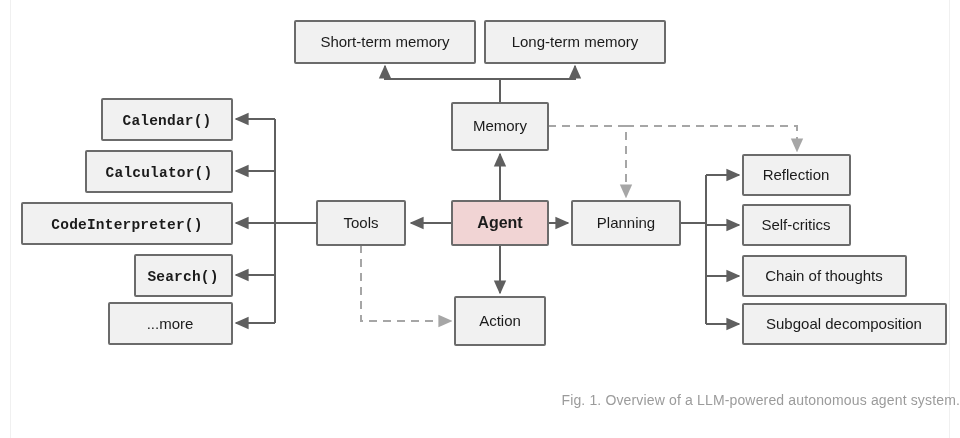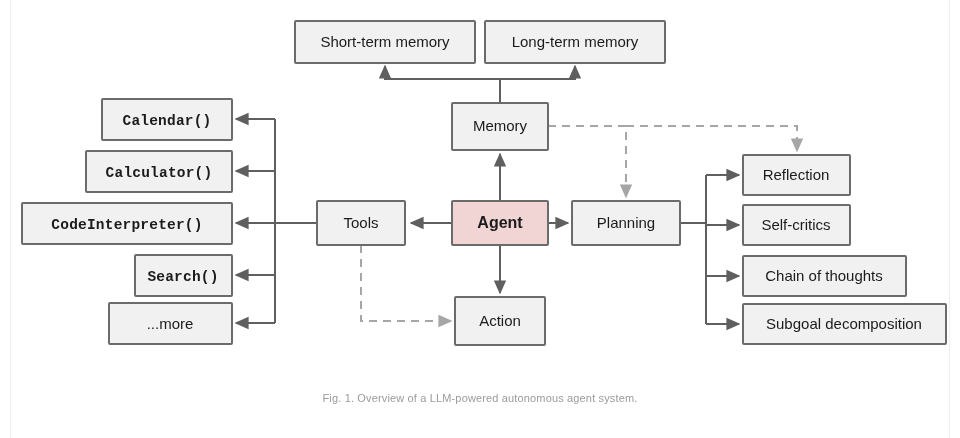--- a/index.html
+++ b/index.html
@@ -60,23 +60,23 @@
   }
   .edge.dashed {
     stroke: #a6a6a6;
     stroke-dasharray: 8 6;
   }
   .caption {
     position: absolute;
     left: 0;
     top: 392px;
     width: 960px;
-    text-align: center;
+    text-align: right;
     font-family: "Liberation Sans", sans-serif;
-    font-size: 11px;
+    font-size: 14px;
     color: #9b9b9b;
     letter-spacing: 0.15px;
   }
   .frameline {
     position: absolute;
     top: 0;
     width: 1px;
     height: 438px;
     background: #f0f0f0;
   }

